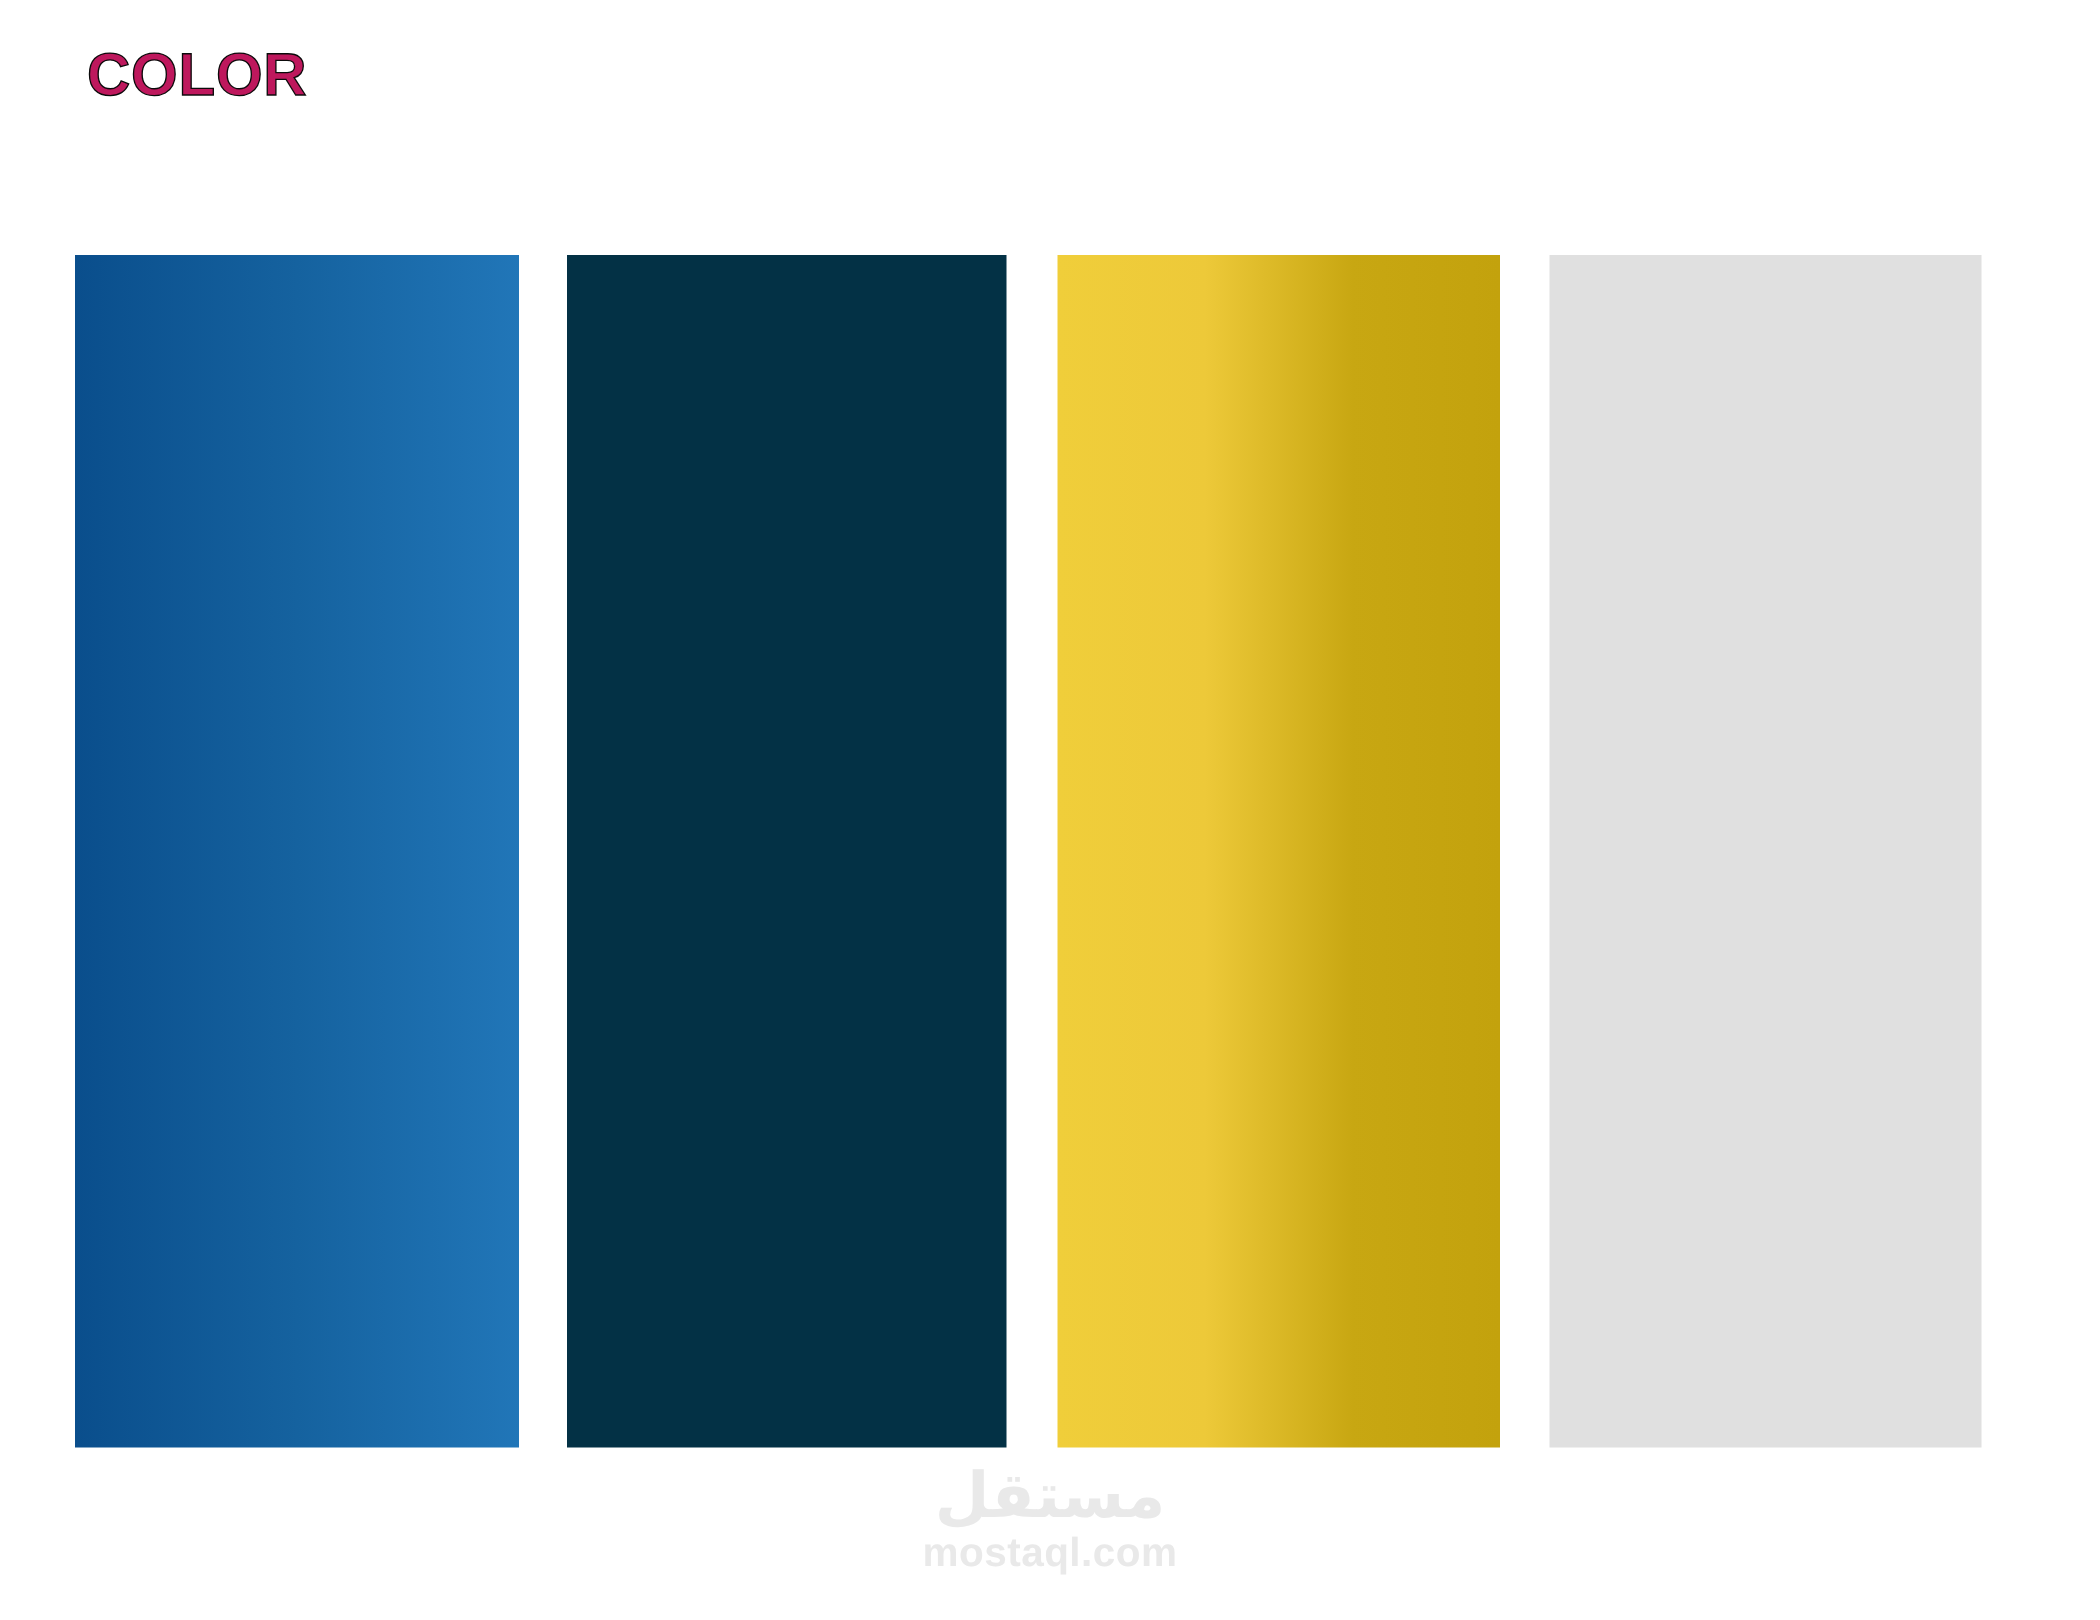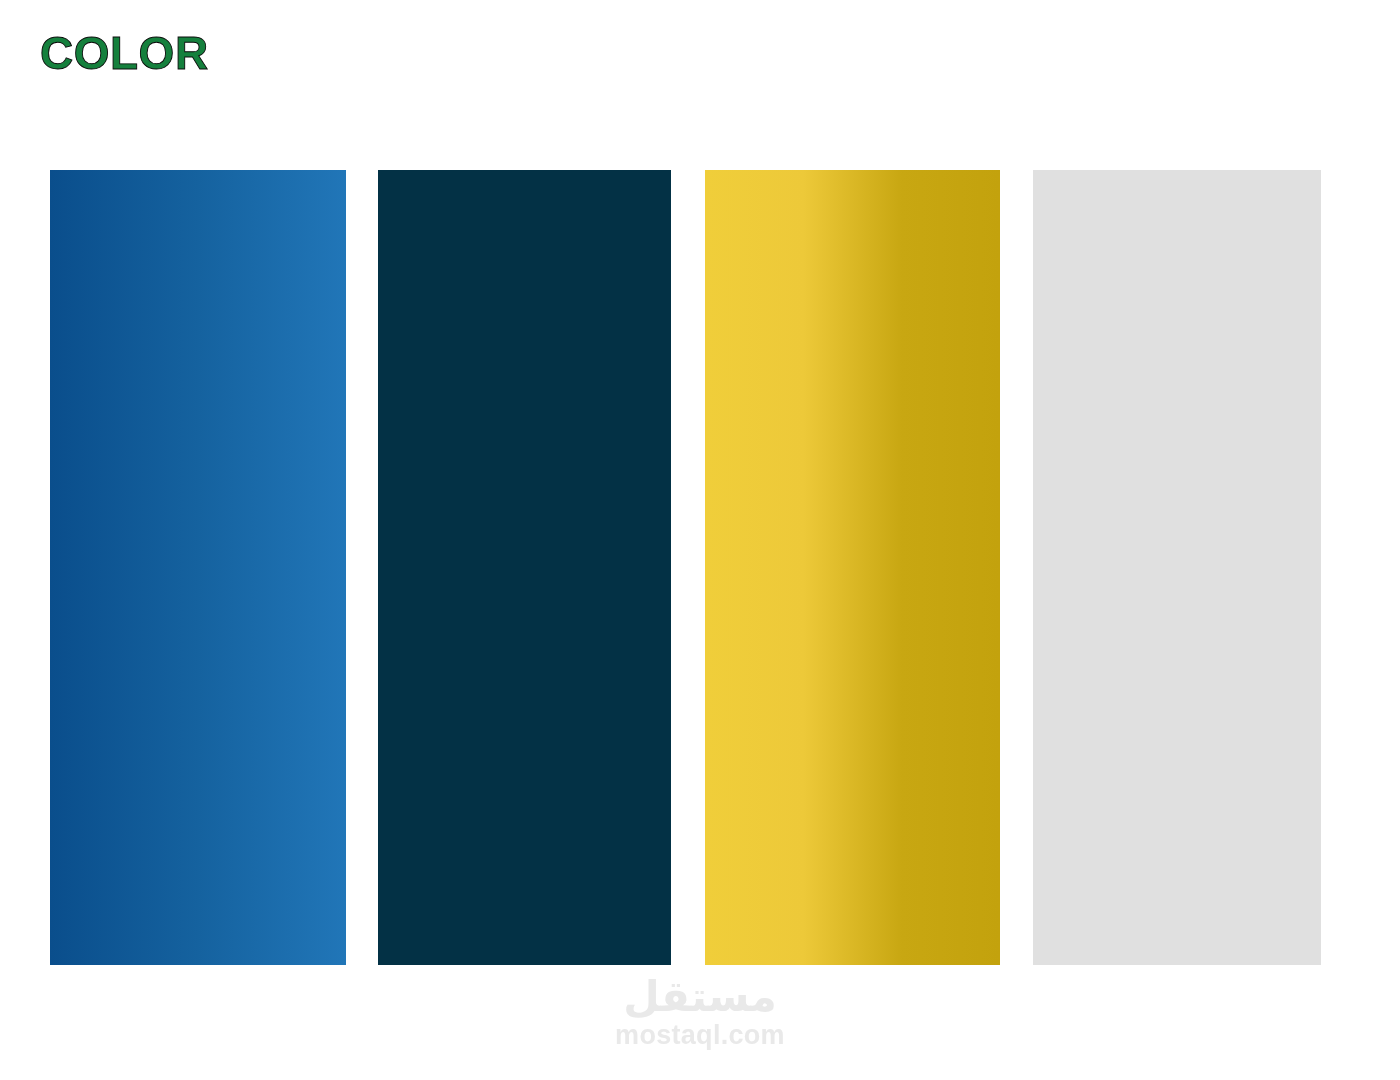--- a/index.html
+++ b/index.html
@@ -17,27 +17,27 @@
   .page {
     position: relative;
     width: 1400px;
     height: 1080px;
     background: #ffffff;
   }
 
   
   .page-title {
     position: absolute;
-    left: 40px;
+    left: 58px;
     top: 30px;
     font-family: "Liberation Sans", sans-serif;
-    font-size: 46px;
+    font-size: 40px;
     font-weight: 700;
     letter-spacing: 0.5px;
-    color: #15803d;
+    color: #be185d;
     line-height: 1;
     -webkit-text-stroke: 0.9px #0a0a0a;
   }
 
   
   .swatch-row {
     position: absolute;
     left: 0;
     top: 170px;
     width: 1400px;

